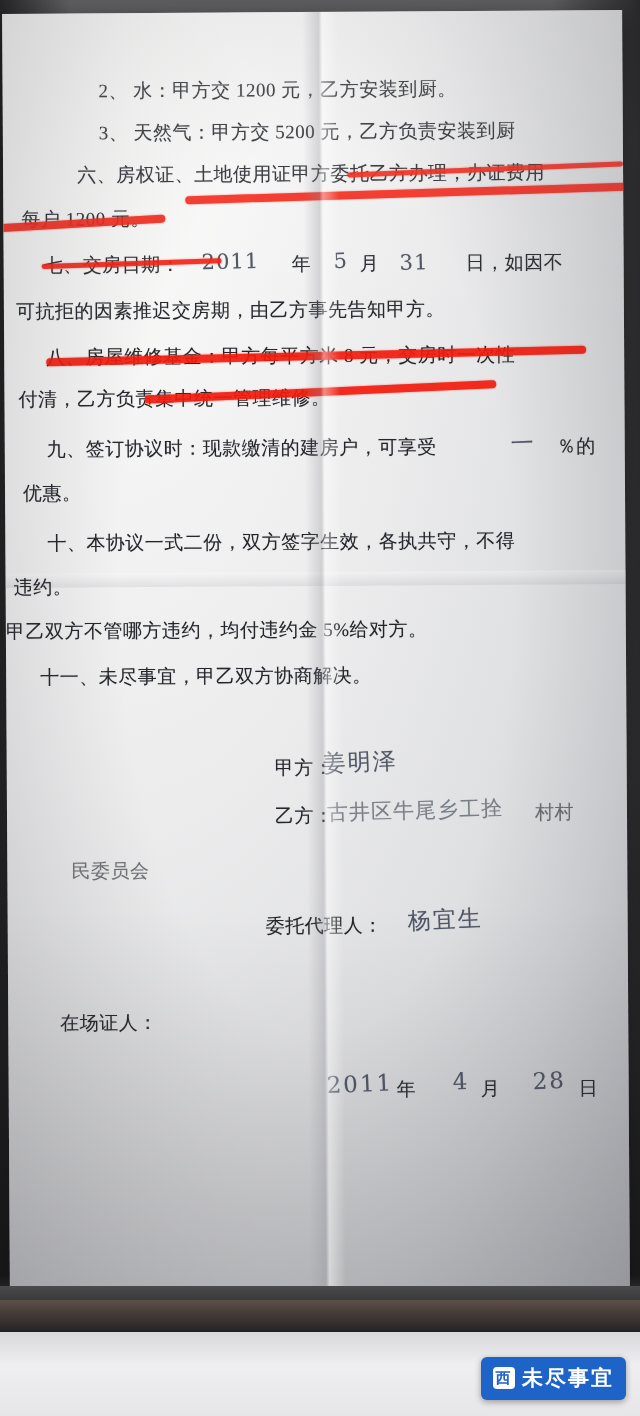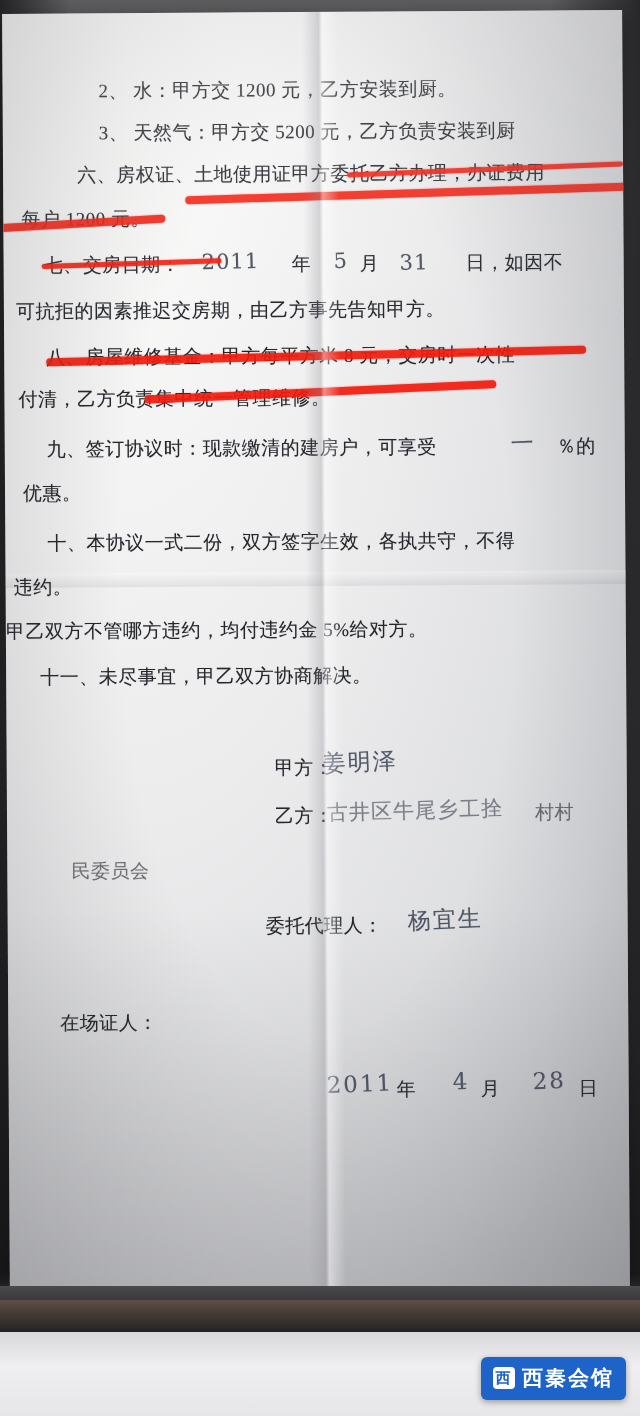--- a/index.html
+++ b/index.html
@@ -235,16 +235,16 @@
 
     <div class="paper-vignette"></div>
   </div>
 
   <div class="table-edge"></div>
   <div class="table-band"></div>
   <div class="table-front"></div>
 
   <div class="watermark">
     <span class="wm-logo">西</span>
-    <span>西秦会馆</span>
+    <span>未尽事宜</span>
   </div>
 
 </div>
 
 </body></html>

